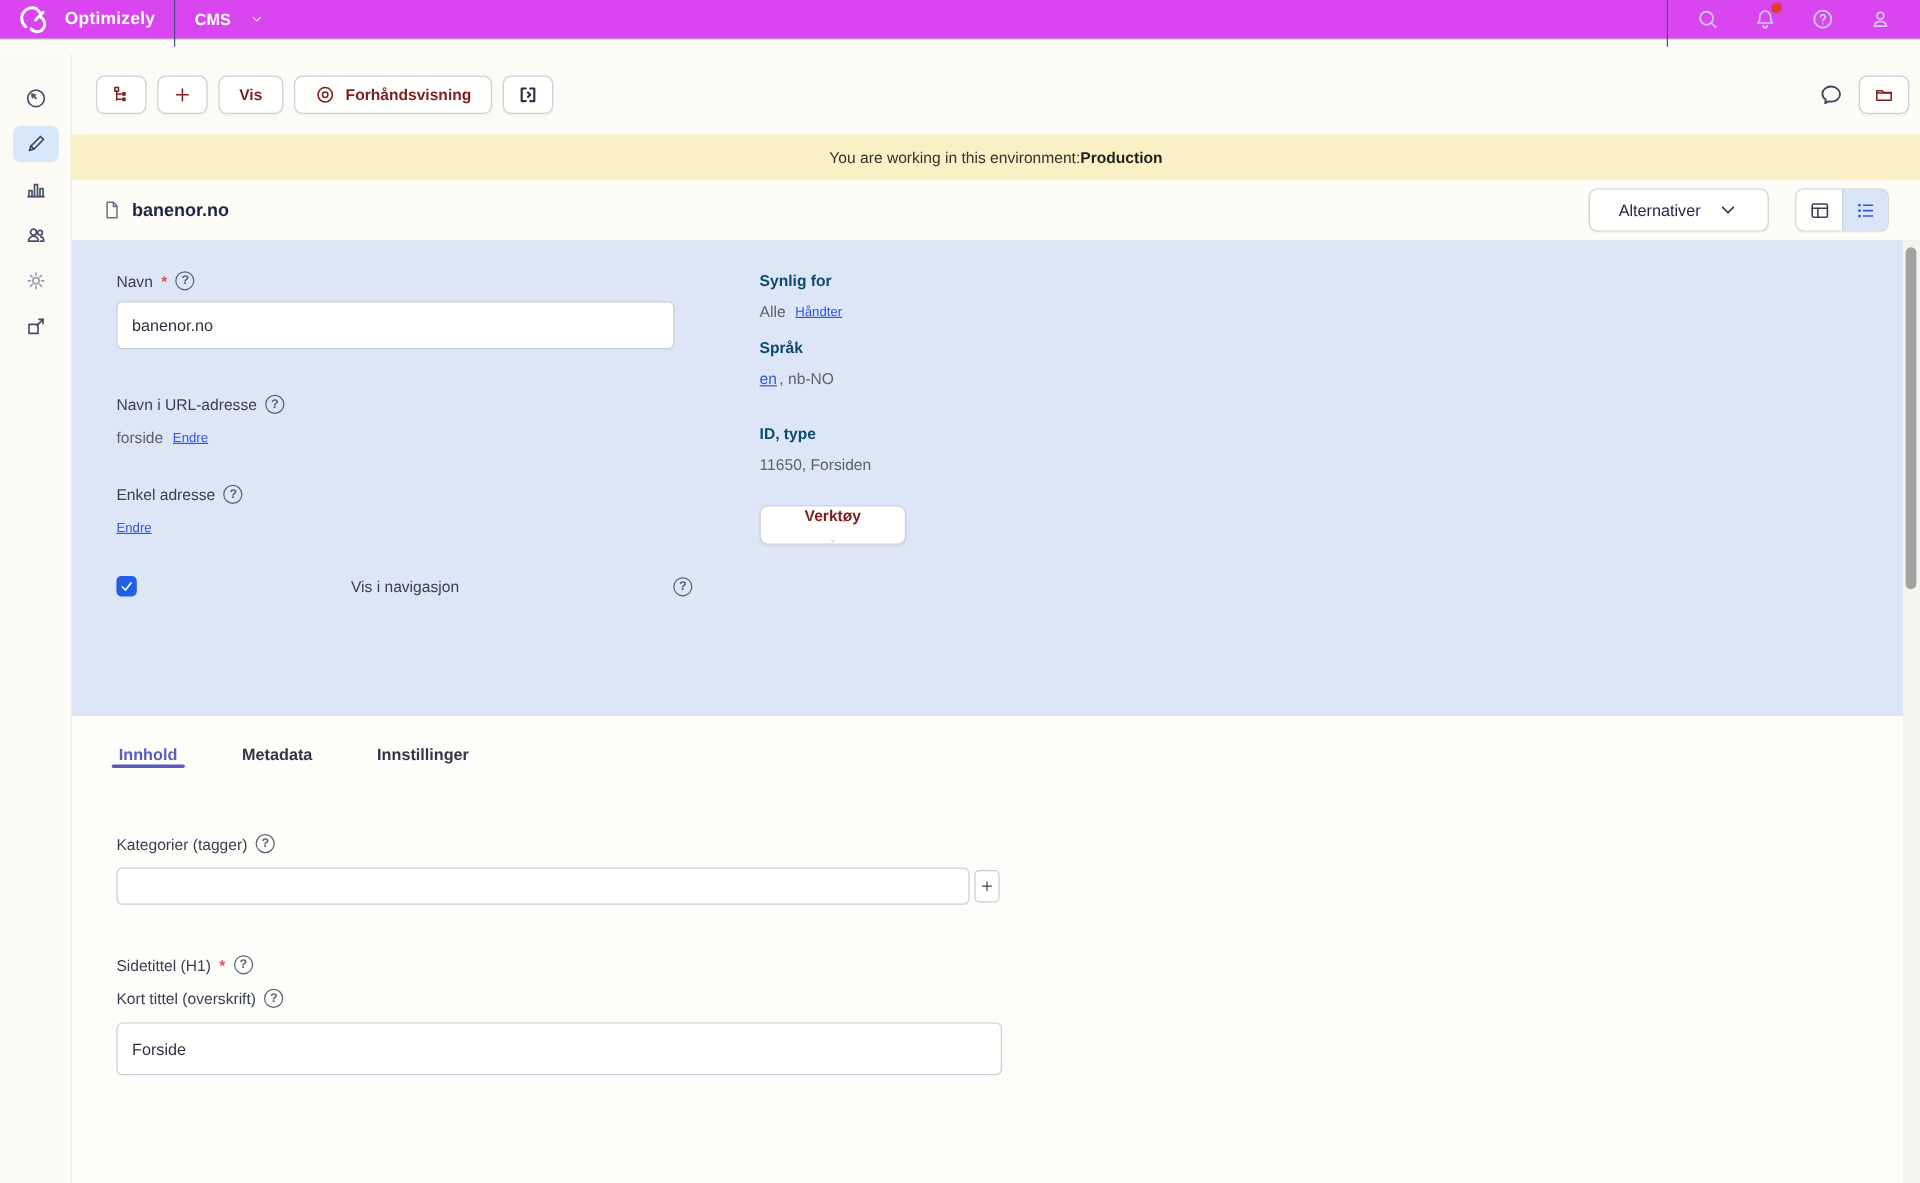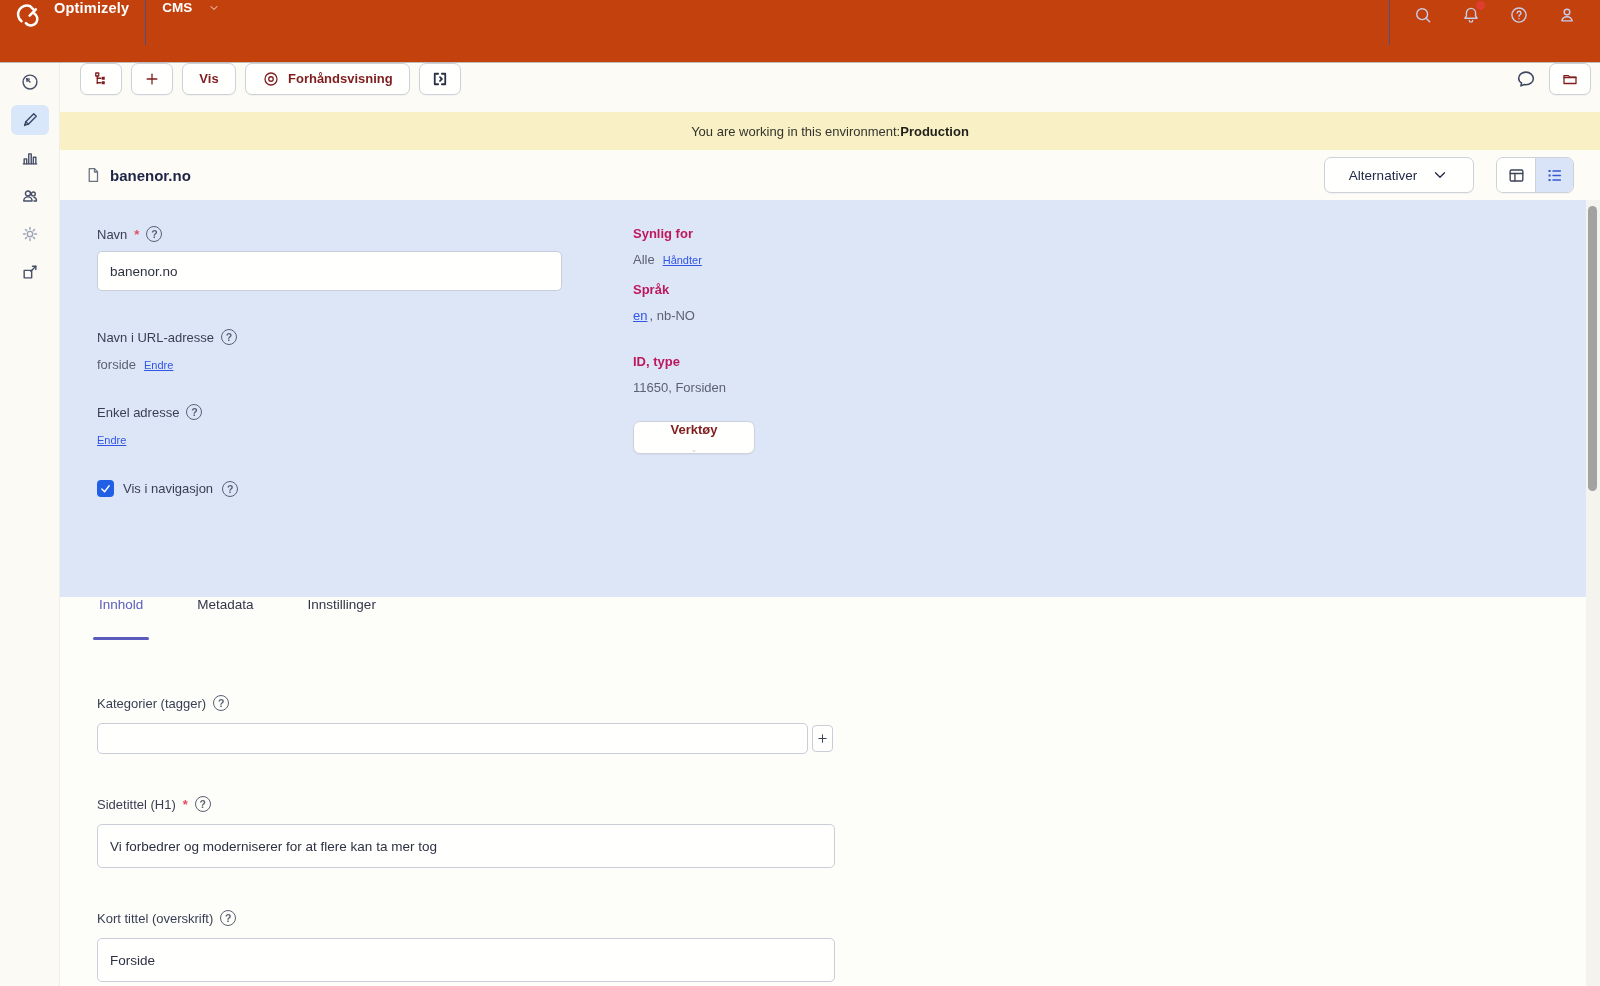--- a/index.html
+++ b/index.html
@@ -1,22 +1,22 @@
 <!DOCTYPE html>
 <html><head>
 <meta charset="utf-8">
 <style>
   * { margin:0; padding:0; box-sizing:border-box; }
   html,body { width:1600px; height:986px; overflow:hidden; background:#fff;
     font-family:"Liberation Sans", sans-serif; }
   .app { position:relative; width:1600px; height:986px; background:#fdfdf8; }
 
   
-  .topbar { position:absolute; top:0; left:0; width:1600px; height:62px;
-    background:#c2410c; display:flex; align-items:flex-start; color:#fff; z-index:30;
+  .topbar { position:absolute; top:0; left:0; width:1600px; height:32px;
+    background:#d946ef; display:flex; align-items:center; color:#fff; z-index:30;
     box-shadow:0 1px 0 rgba(0,0,0,.25); }
   .logo-mark { width:30px; height:30px; margin-left:14px; }
   .brand { font-size:14.5px; font-weight:700; margin-left:10px; letter-spacing:.2px; }
   .tb-divider { width:1px; height:45px; background:#4a5086; margin-left:16px; }
   .product { display:flex; align-items:center; gap:16px; margin-left:16px;
     font-size:13.5px; font-weight:700; cursor:pointer; }
   .tb-spacer { flex:1; }
   .tb-right-divider { width:1px; height:45px; background:#4a5086; margin-right:18px; }
   .tb-icon-btn { position:relative; width:30px; height:30px; display:flex;
     align-items:center; justify-content:center; margin-right:18px; cursor:pointer;
@@ -84,46 +84,46 @@
   .view-seg.selected { background:#d9e4f8; color:#3558d4; }
   .view-seg svg { width:19px; height:19px; }
 
   
   .panel { position:absolute; top:155px; left:0; width:1526px; height:397px;
     background:#dde6f6; }
   .col-left { position:absolute; left:37px; top:26px; width:480px; }
   .col-right { position:absolute; left:573px; top:26px; width:420px; }
   .field-label { display:flex; align-items:center; gap:7px; font-size:13px;
     color:#3a3e54; }
-  .field-label.strong { font-weight:600; color:#be185d; }
+  .field-label.strong { font-weight:600; color:#0c4a6e; }
   .req { color:#e04f5f; font-weight:700; font-size:13px; }
   .help { width:16px; height:16px; border-radius:50%; border:1.4px solid #5b6175;
     color:#5b6175; font-size:10.5px; font-weight:700; display:inline-flex;
     align-items:center; justify-content:center; cursor:pointer; background:transparent; }
   .text-input { display:block; width:465px; height:40px; background:#fffffe;
     border:1px solid #c9cdd8; border-radius:5px; padding:0 12px; font-size:13.5px;
     color:#2e3143; font-family:"Liberation Sans", sans-serif; outline:none; }
   .value-line { font-size:13px; color:#5d6172; display:flex; align-items:center; gap:8px; }
   a.link { color:#3155e6; text-decoration:underline; cursor:pointer; }
   .link-sm { font-size:11px; }
-  .checkbox-row { display:flex; align-items:center; gap:9px; }
+  .checkbox-row { display:flex; align-items:center; gap:9px;justify-content:space-between; }
   .checkbox { width:17px; height:17px; border-radius:4px; background:#2160e6;
     display:flex; align-items:center; justify-content:center; cursor:pointer; }
   .checkbox svg { width:11px; height:11px; stroke:#fff; stroke-width:3; fill:none;
     stroke-linecap:round; stroke-linejoin:round; }
   .checkbox-label { font-size:13px; color:#3a3e54; }
   .btn-verktoy { width:122px; height:33px; justify-content:center; gap:12px;
     font-weight:600;flex-direction:column; }
 
   
   .tabs { position:absolute; top:552px; left:0; width:1526px; height:52px;
     background:#fdfdf9; display:flex; align-items:center; padding-left:37px; }
-  .tab { position:relative; height:100%; display:flex; align-items:flex-start;
-    margin-right:50px; font-size:13.5px; font-weight:400; color:#33364a;
-    cursor:pointer; padding:0 2px; }
+  .tab { position:relative; height:100%; display:flex; align-items:flex-end;
+    margin-right:50px; font-size:13.5px; font-weight:700; color:#33364a;
+    cursor:pointer; padding:13px 2px; }
   .tab.active { color:#5c5cbe; }
   .tab.active::after { content:""; position:absolute; left:-4px; right:-4px;
     bottom:9px; height:3px; border-radius:2px; background:#5b5bbd; }
 
   
   .form { position:absolute; top:604px; left:0; width:1526px; bottom:0;
     background:#fdfdf9; padding:46px 0 13px 37px; }
   .form .field-label { margin-bottom:12px; }
   .input-wide { width:738px; height:44px; }
   .cat-row { display:flex; align-items:center; margin-bottom:42px; }
@@ -418,21 +418,20 @@
                 <line x1="4" y1="12" x2="20" y2="12"></line>
               </svg>
           </div>
         </div>
 
         <div class="field-label">
           <span>Sidetittel (H1)</span>
           <span class="req">*</span>
           <span class="help">?</span>
         </div>
-        <input class="text-input input-wide gap-bottom" type="text" value="Vi forbedrer og moderniserer for at flere kan ta mer tog" style="">
 
         <div class="field-label">
           <span>Kort tittel (overskrift)</span>
           <span class="help">?</span>
         </div>
         <input class="text-input input-wide" type="text" value="Forside" style="">
       </div>
 
       <div class="scrollbar">
         <div class="scroll-thumb"></div>

